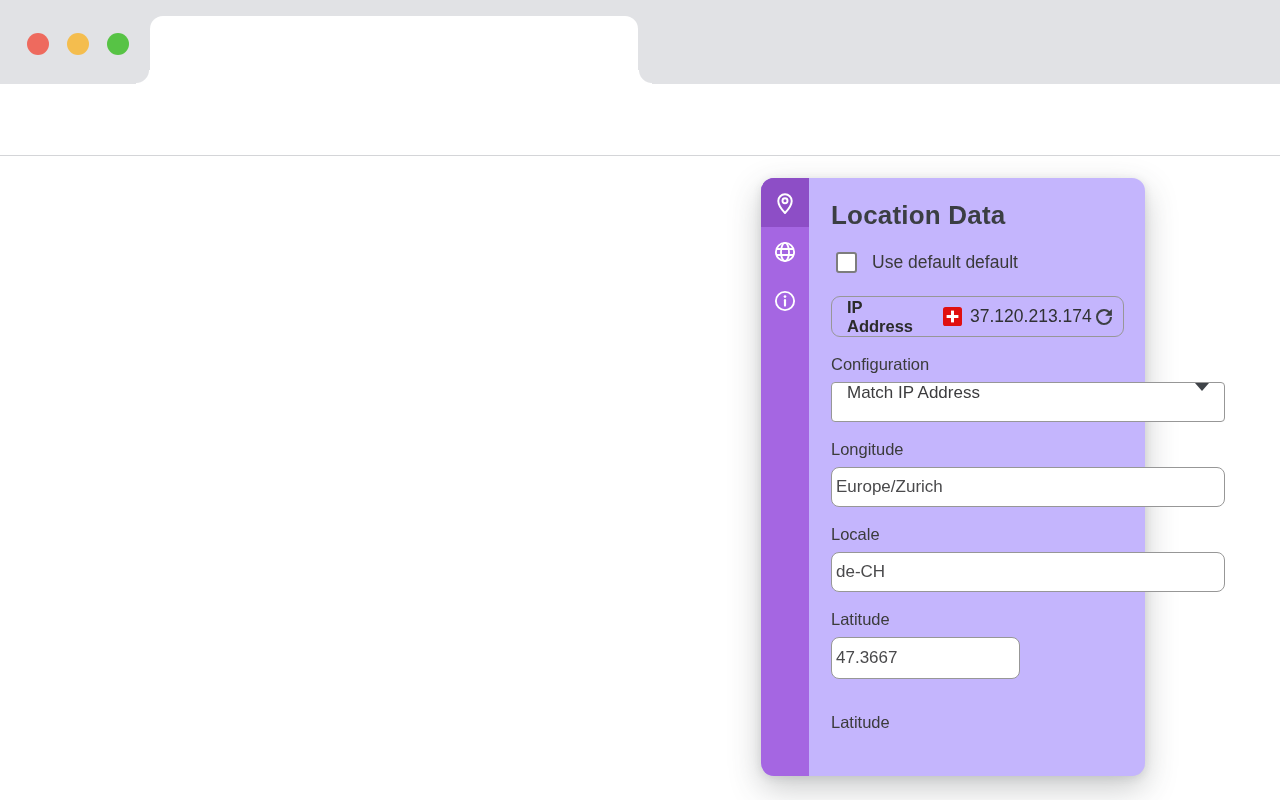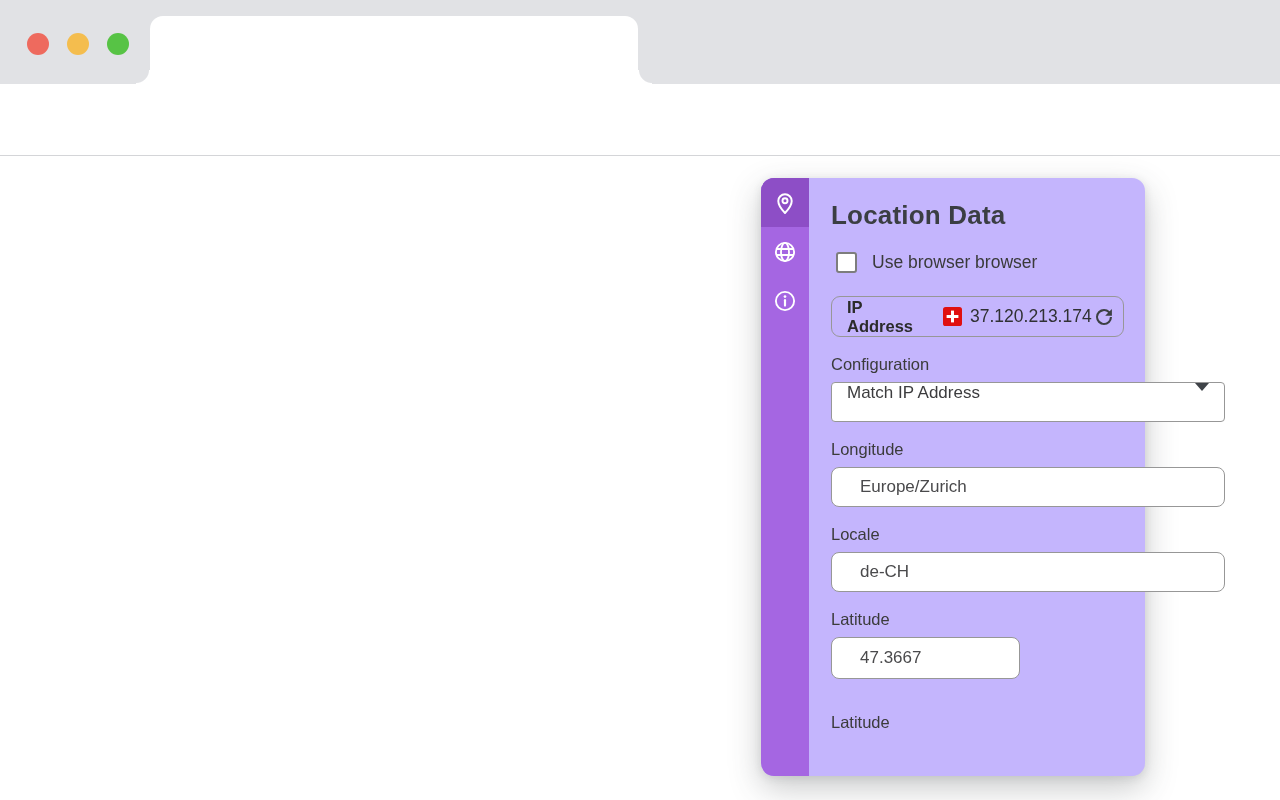--- a/index.html
+++ b/index.html
@@ -130,21 +130,21 @@
   .ip-refresh {
     margin-left: auto; width: 24px; height: 24px;
     background: none; border: none; cursor: pointer; padding: 0;
   }
   .ip-refresh svg { display: block; width: 24px; height: 24px; }
 
   .field-label { margin: 18px 0 0; font-size: 16.5px; color: #3b3b3b; }
   .field-input {
     margin-top: 8px; width: 394px; height: 40px;
     border: 1px solid #979797; border-radius: 8px;
-    padding: 0 28px; font-size: 17px; color: #4a4a4c;
+    padding: 0 4px; font-size: 17px; color: #4a4a4c;
     font-family: "Liberation Sans", sans-serif; background: #ffffff; outline: none;
     display: block;
   }
   .select-box {
     margin-top: 8px; width: 394px; height: 40px;
     border: 1px solid #979797; border-radius: 4px;
     display: flex; align-items: flex-start; padding: 0 15px;
     font-size: 17px; color: #3c3c3e; cursor: pointer; background: #ffffff;
   }
   .select-caret {
@@ -227,21 +227,21 @@
         <circle cx="12" cy="7.9" r="1.25" fill="#ffffff"></circle>
       </svg>
     </button>
   </div>
 
   <div class="panel-body">
     <h1 class="panel-title">Location Data</h1>
 
     <div class="default-row">
       <span class="checkbox"></span>
-      <span class="default-label">Use browser browser</span>
+      <span class="default-label">Use default default</span>
     </div>
 
     <div class="ip-box">
       <span class="ip-label">IP Address</span>
       <span class="ip-flag">
         <svg viewBox="0 0 19 19">
           <rect width="19" height="19" rx="2.6" fill="#e01010"></rect>
           <rect x="8" y="3.6" width="3" height="11.8" fill="#ffffff"></rect>
           <rect x="3.6" y="8" width="11.8" height="3" fill="#ffffff"></rect>
         </svg>

